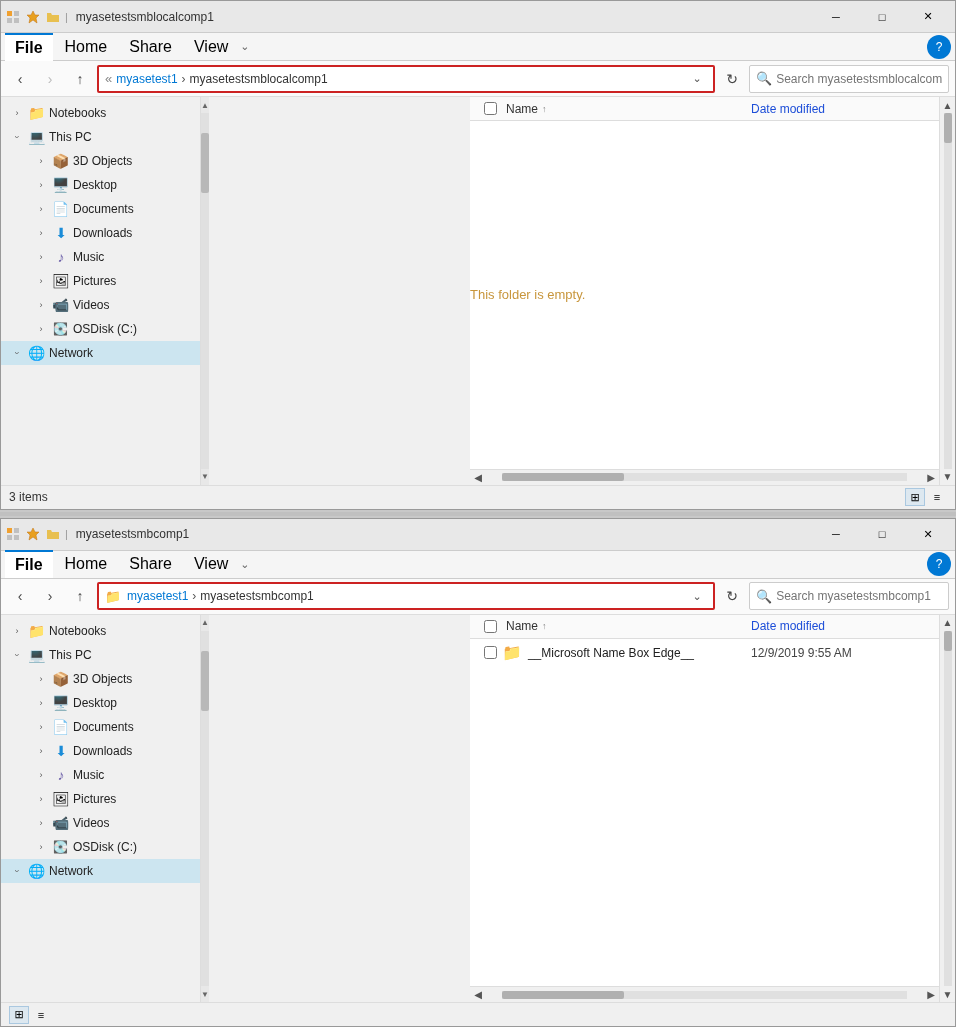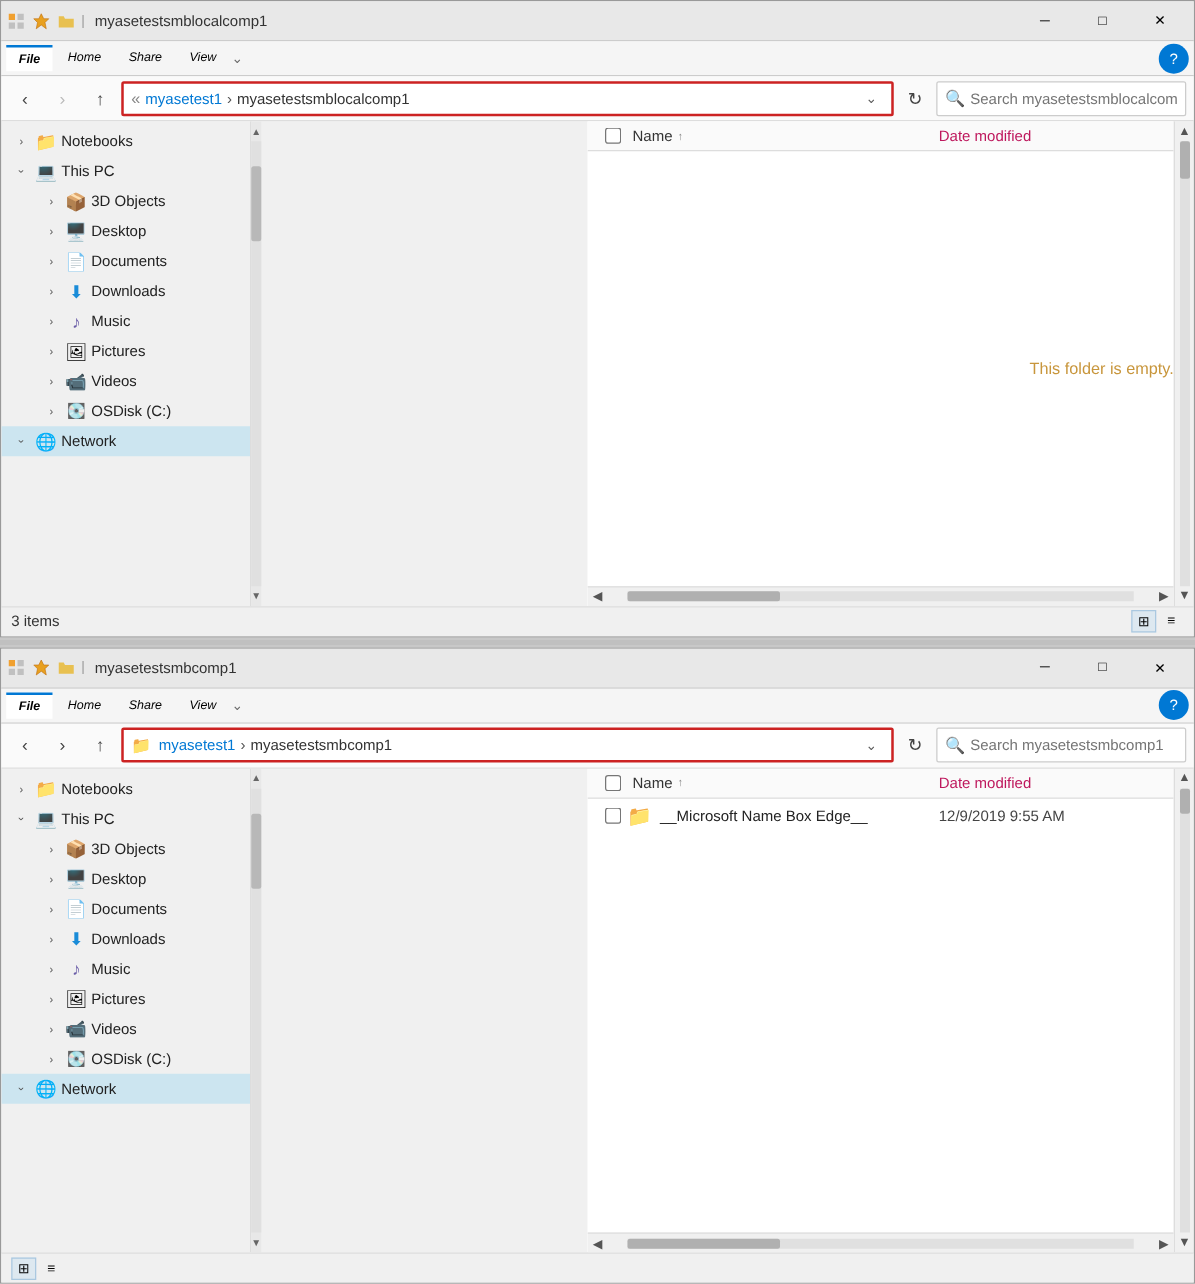--- a/index.html
+++ b/index.html
@@ -74,25 +74,24 @@
       background: #f5f5f5;
       border-bottom: 1px solid #ccc;
       display: flex;
       align-items: center;
       height: 28px;
       padding: 0 4px;
       gap: 2px;
     }
     .ribbon-tab {
       padding: 4px 10px;
-      font-size: 10px;
+      font-size: 16px;
       cursor: pointer;
       border: none;
       background: transparent;
-      font-style: italic;
     }
     .ribbon-tab.active {
       background: #fff;
       border-top: 2px solid #0078d4;
       font-weight: 600;
     }
     .ribbon-help {
       margin-left: auto;
       width: 24px;
       height: 24px;
@@ -288,30 +287,30 @@
       align-items: center;
       gap: 4px;
       cursor: pointer;
       font-size: 12px;
       color: #333;
       padding: 0 4px;
     }
     .col-date {
       width: 180px;
       font-size: 12px;
-      color: #be185d;
+      color: #1d4ed8;
       text-align: left;
     }
     .sort-icon { font-size: 9px; color: #888; }
 
     .file-area {
       flex: 1;
       display: flex;
       align-items: center;
-      justify-content: flex-end;
+      justify-content: flex-start;
       overflow: auto;
     }
     .empty-msg {
       color: #c8963c;
       font-size: 13px;
     }
 
     
     .file-row {
       display: flex;

